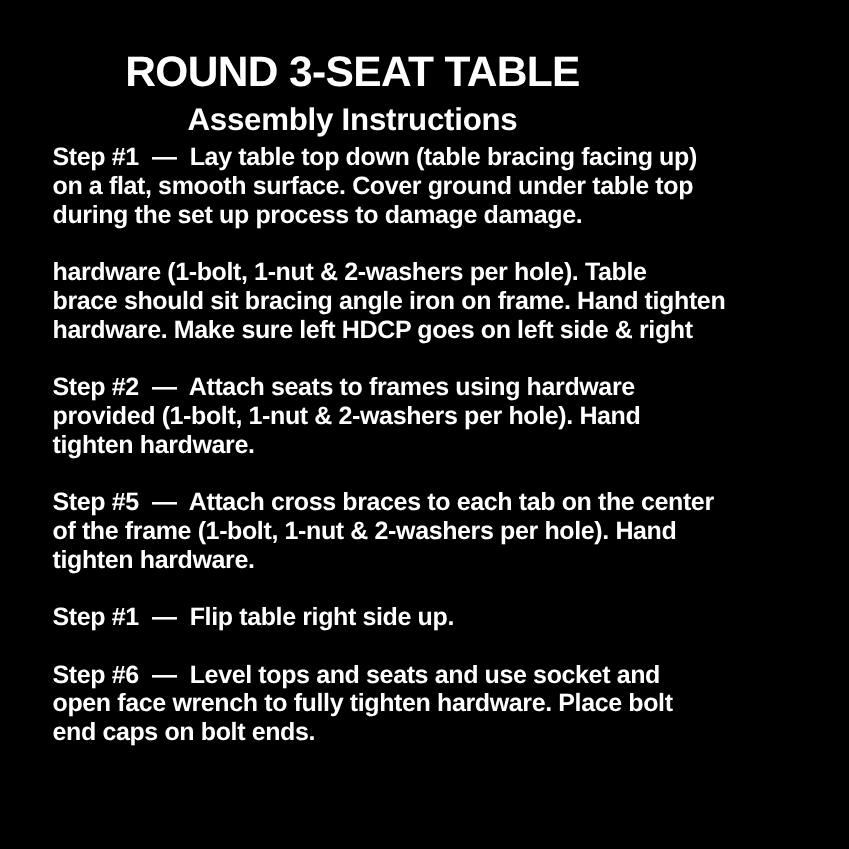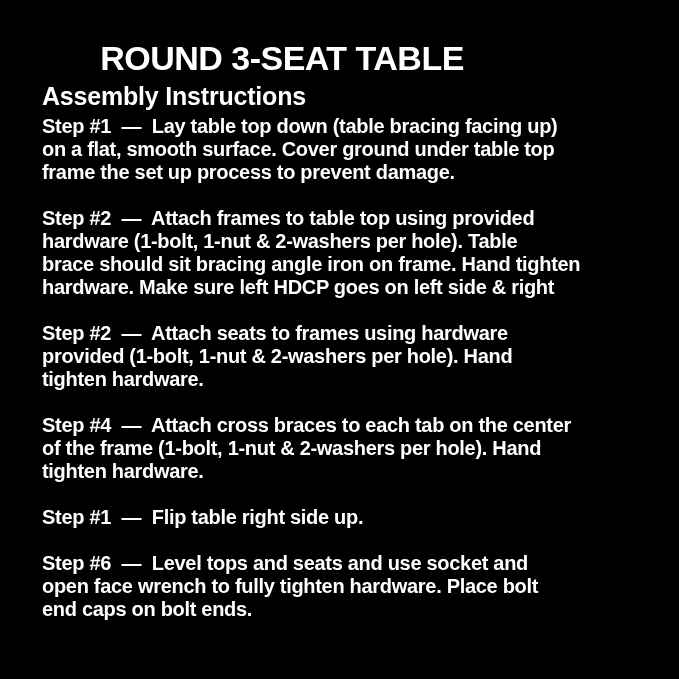--- a/index.html
+++ b/index.html
@@ -28,20 +28,21 @@
     line-height: 40px;
     letter-spacing: -0.5px;
     text-align: center;
     font-weight: 700;
   }
   .subtitle {
     margin: 3px 0 0 0;
     font-size: 25px;
     line-height: 30px;
     letter-spacing: -0.2px;
+    text-align: center;
     font-weight: 700;
   }
   .steps {
     margin-top: 4px;
   }
   .step {
     margin: 0 0 23px 0;
   }
   .line {
     display: block;
@@ -57,38 +58,37 @@
 
 <main class="sheet">
   <h1 class="title">ROUND 3-SEAT TABLE</h1>
   <h2 class="subtitle">Assembly Instructions</h2>
 
   <section class="steps">
 
     <p class="step">
       <span class="line">Step #1  —  Lay table top down (table bracing facing up)</span>
       <span class="line">on a flat, smooth surface. Cover ground under table top</span>
-      <span class="line">frame the set up process to prevent damage.</span>
+      <span class="line">during the set up process to damage damage.</span>
     </p>
 
     <p class="step">
-      <span class="line">Step #2  —  Attach frames to table top using provided</span>
       <span class="line">hardware (1-bolt, 1-nut &amp; 2-washers per hole). Table</span>
       <span class="line">brace should sit bracing angle iron on frame. Hand tighten</span>
       <span class="line">hardware. Make sure left HDCP goes on left side &amp; right</span>
     </p>
 
     <p class="step">
       <span class="line">Step #2  —  Attach seats to frames using hardware</span>
       <span class="line">provided (1-bolt, 1-nut &amp; 2-washers per hole). Hand</span>
       <span class="line">tighten hardware.</span>
     </p>
 
     <p class="step">
-      <span class="line">Step #4  —  Attach cross braces to each tab on the center</span>
+      <span class="line">Step #5  —  Attach cross braces to each tab on the center</span>
       <span class="line">of the frame (1-bolt, 1-nut &amp; 2-washers per hole). Hand</span>
       <span class="line">tighten hardware.</span>
     </p>
 
     <p class="step">
       <span class="line">Step #1  —  Flip table right side up.</span>
     </p>
 
     <p class="step">
       <span class="line">Step #6  —  Level tops and seats and use socket and</span>

